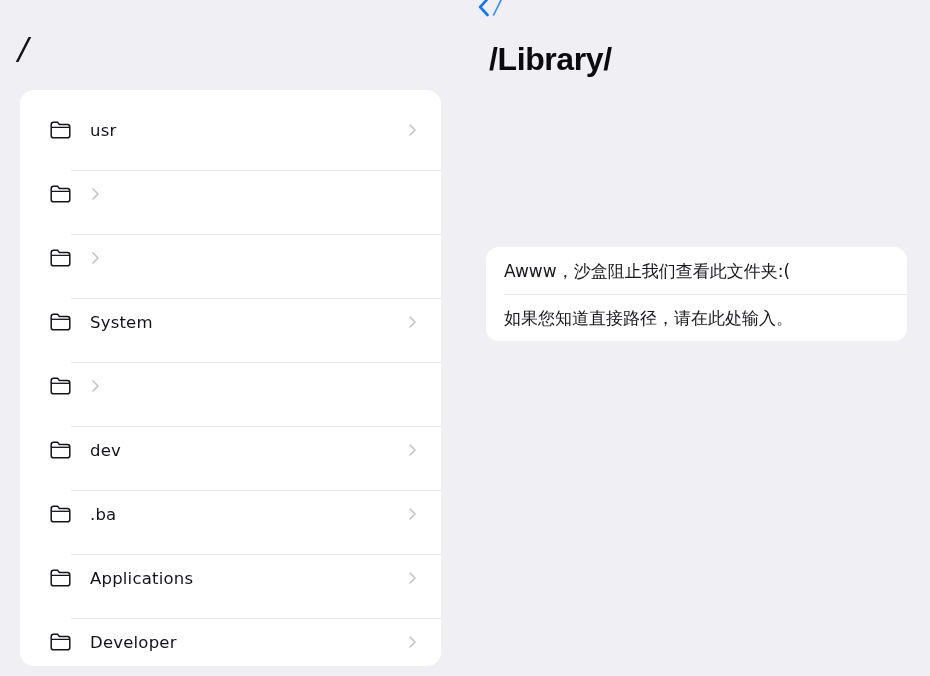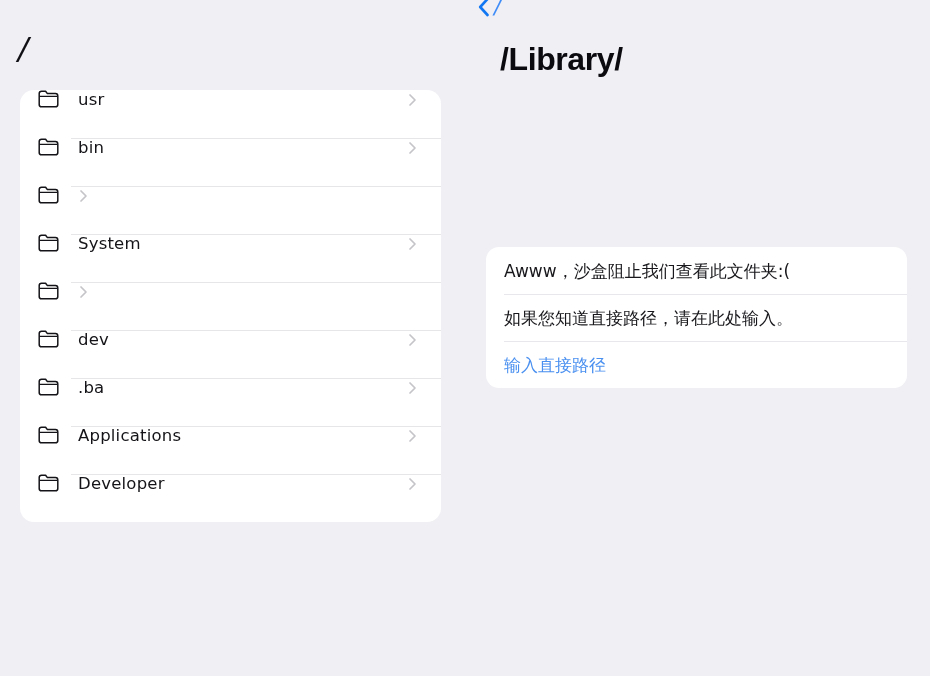--- a/index.html
+++ b/index.html
@@ -47,24 +47,25 @@
     background: #ffffff;
     border-radius: 14px;
     overflow: hidden;
     box-sizing: border-box;
   }
 
   .folder-row {
     position: relative;
     height: 48px;
     display: flex;
-    align-items: flex-start;
-    padding: 0 0 0 18px;
+    align-items: center;
+    padding: 0 0 0 30px;
     box-sizing: border-box;
     cursor: default;
+    margin-top: 16px;
   }
   .folder-row + .folder-row::before {
     content: "";
     position: absolute;
     left: 51px;
     right: 0;
     top: 0;
     height: 1px;
     background: #e6e6e9;
   }
@@ -123,21 +124,21 @@
   #back-label {
     font-size: 21px;
     color: #3d8cf7;
     font-family: "DejaVu Sans", "Liberation Sans", sans-serif;
     font-style: italic;
     line-height: 22px;
   }
 
   #right-title {
     position: absolute;
-    left: 35px;
+    left: 24px;
     top: 38px;
     font-size: 32px;
     font-weight: bold;
     color: #0b0b0f;
     font-family: "Liberation Sans", "DejaVu Sans", sans-serif;
     letter-spacing: -0.4px;
     line-height: 42px;
   }
 
   #notice-card {
@@ -200,21 +201,20 @@
         <span class="folder-label">usr</span>
         <span class="row-chevron"><svg width="12" height="20" viewBox="0 0 12 20" fill="none" xmlns="http://www.w3.org/2000/svg">
             <path d="M3 5 L8 10 L3 15" stroke="#c4c4c9" stroke-width="1.7" stroke-linecap="round" stroke-linejoin="round"></path>
           </svg></span>
       </div>
       <div class="folder-row">
         <span class="folder-icon"><svg width="21" height="18" viewBox="0 0 21 18" fill="none" xmlns="http://www.w3.org/2000/svg">
             <path d="M1.2 3.6 A2.4 2.4 0 0 1 3.6 1.2 H7.6 L9.4 3.6 H17.4 A2.4 2.4 0 0 1 19.8 6 V14.4 A2.4 2.4 0 0 1 17.4 16.8 H3.6 A2.4 2.4 0 0 1 1.2 14.4 Z" stroke="#141418" stroke-width="1.5" stroke-linejoin="round"></path>
             <path d="M1.5 6.3 H19.5" stroke="#141418" stroke-width="1.3"></path>
           </svg></span>
-        <span class="folder-label">bin</span>
         <span class="row-chevron"><svg width="12" height="20" viewBox="0 0 12 20" fill="none" xmlns="http://www.w3.org/2000/svg">
             <path d="M3 5 L8 10 L3 15" stroke="#c4c4c9" stroke-width="1.7" stroke-linecap="round" stroke-linejoin="round"></path>
           </svg></span>
       </div>
       <div class="folder-row">
         <span class="folder-icon"><svg width="21" height="18" viewBox="0 0 21 18" fill="none" xmlns="http://www.w3.org/2000/svg">
             <path d="M1.2 3.6 A2.4 2.4 0 0 1 3.6 1.2 H7.6 L9.4 3.6 H17.4 A2.4 2.4 0 0 1 19.8 6 V14.4 A2.4 2.4 0 0 1 17.4 16.8 H3.6 A2.4 2.4 0 0 1 1.2 14.4 Z" stroke="#141418" stroke-width="1.5" stroke-linejoin="round"></path>
             <path d="M1.5 6.3 H19.5" stroke="#141418" stroke-width="1.3"></path>
           </svg></span>
         <span class="row-chevron"><svg width="12" height="20" viewBox="0 0 12 20" fill="none" xmlns="http://www.w3.org/2000/svg">
@@ -297,18 +297,15 @@
 
   <div id="right-title">/Library/</div>
 
   <div id="notice-card">
     <div class="notice-row">
       <span class="notice-text">Awww，沙盒阻止我们查看此文件夹:(</span>
     </div>
     <div class="notice-row">
       <span class="notice-text">如果您知道直接路径，请在此处输入。</span>
     </div>
-    <div class="notice-row">
-      <span class="notice-link">输入直接路径</span>
-    </div>
   </div>
 
 </div>
 
 </body></html>

